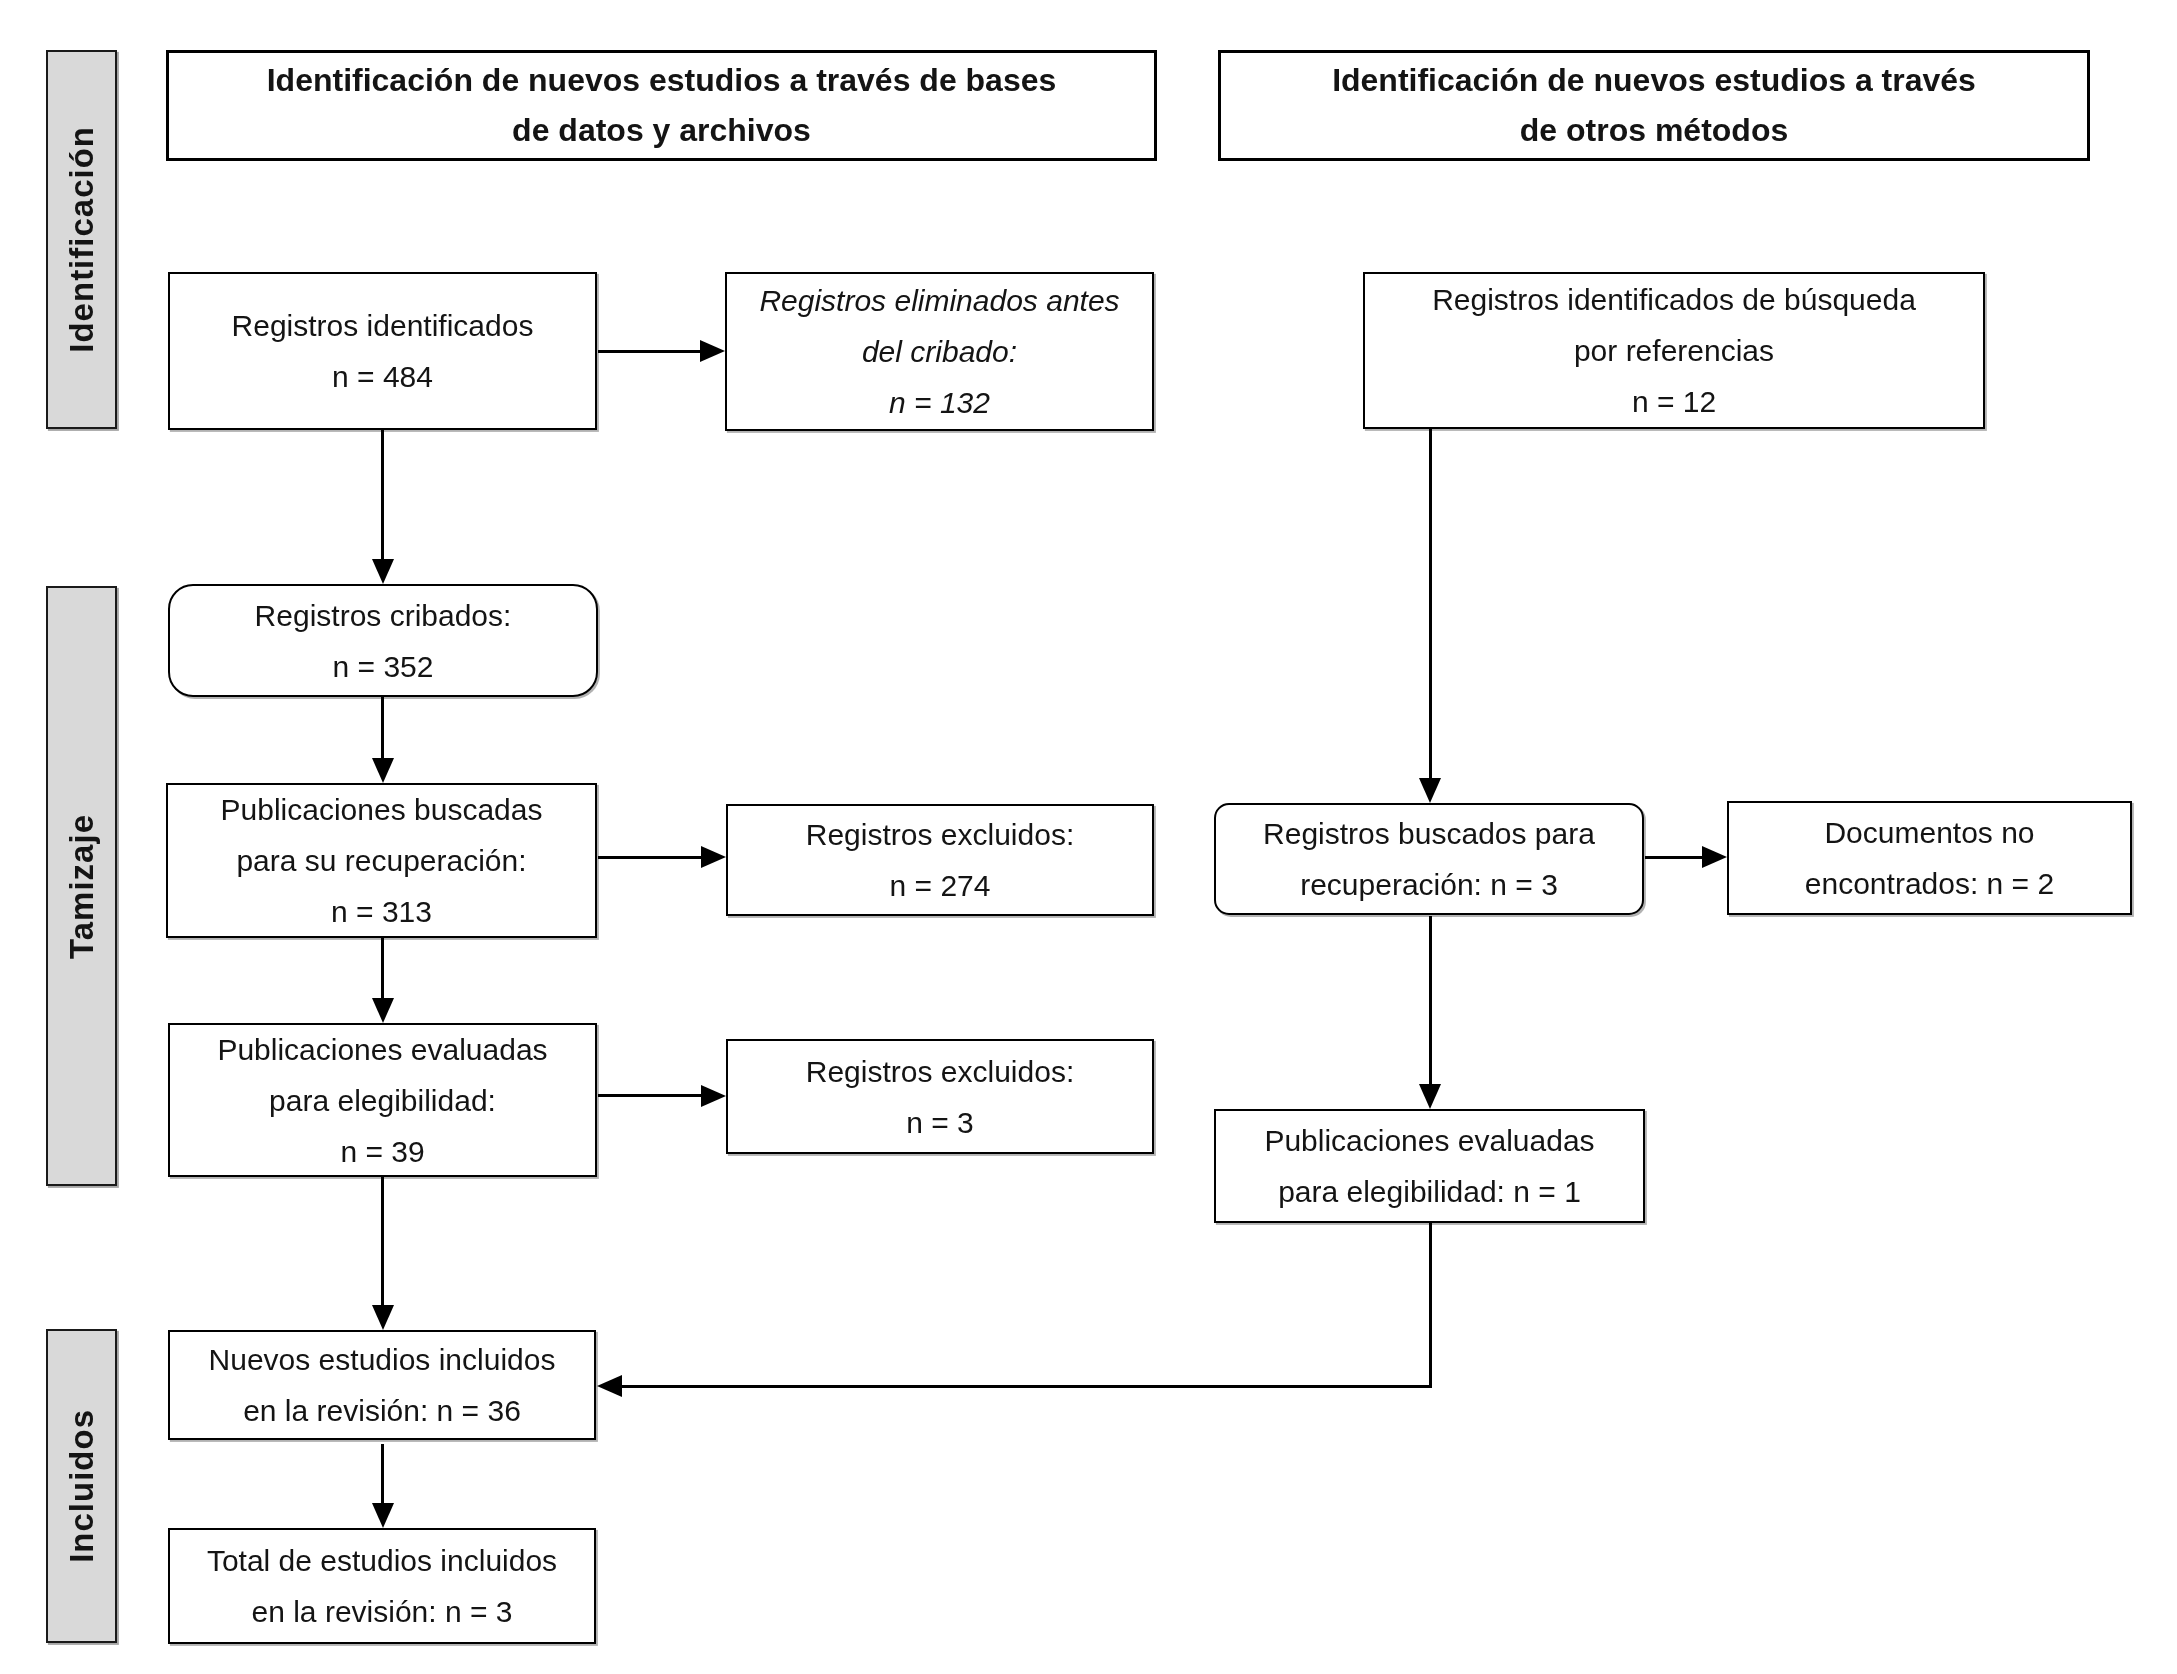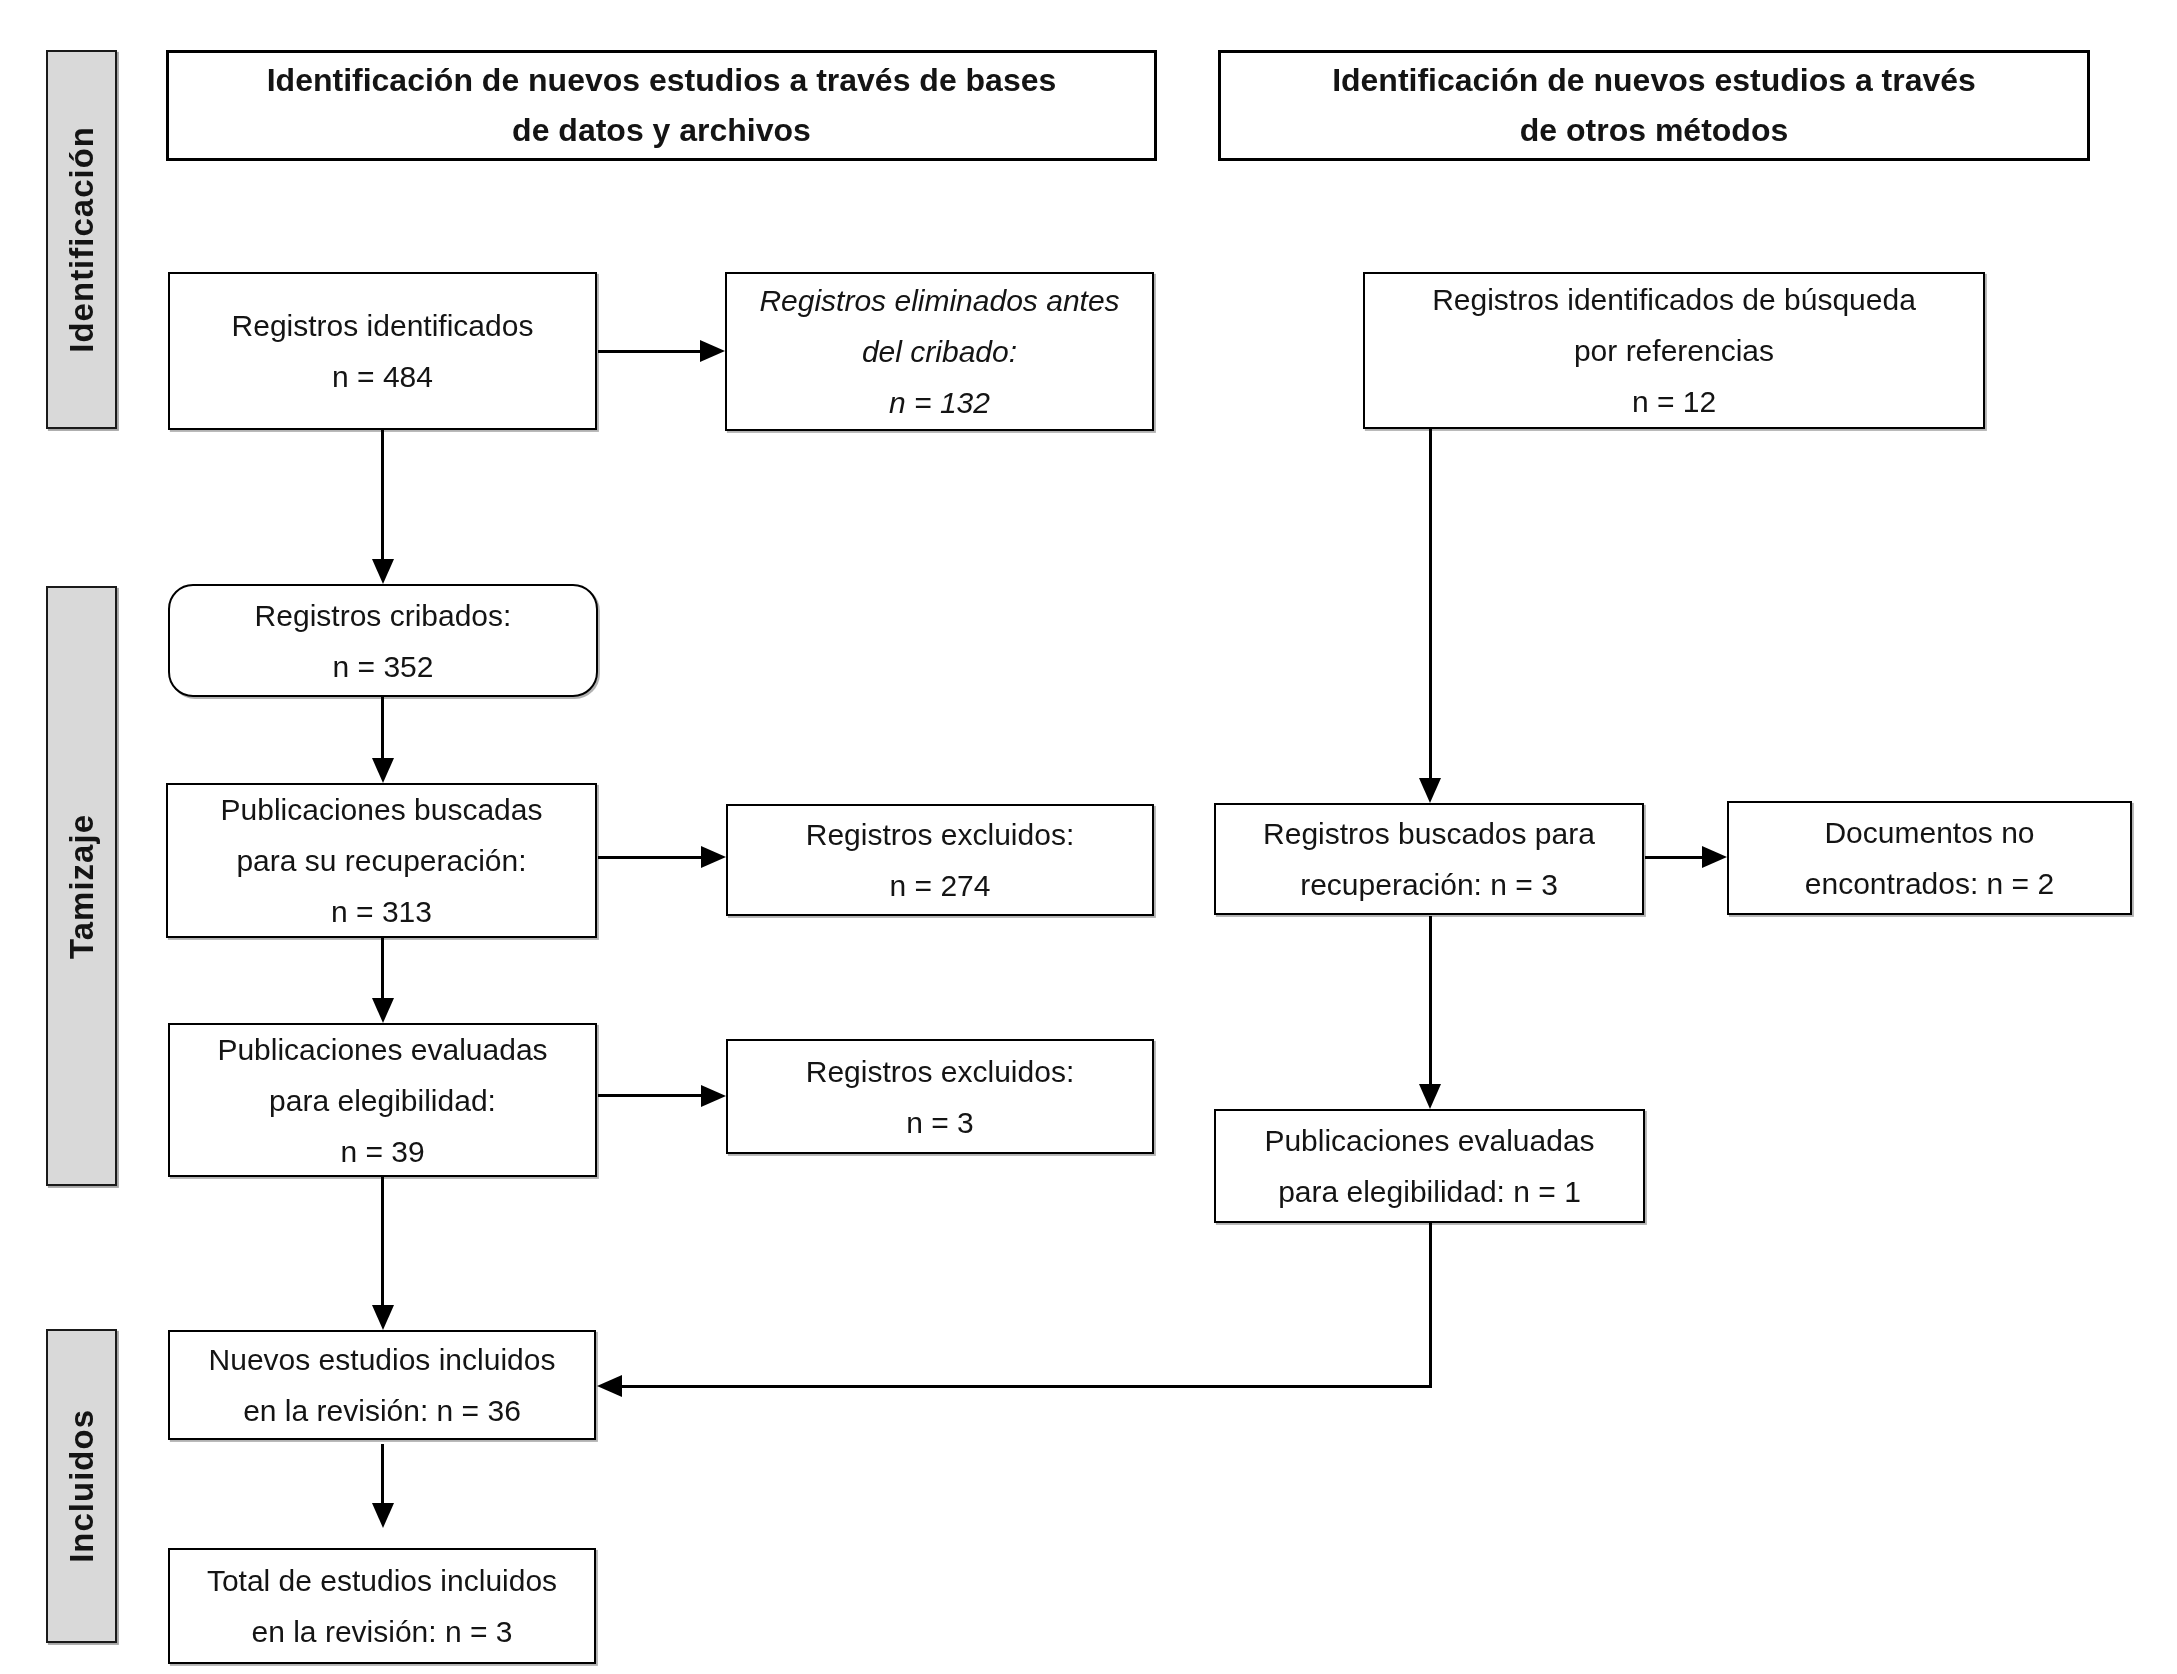--- a/index.html
+++ b/index.html
@@ -109,31 +109,31 @@
     <div>n = 39</div>
   </div>
   <div class="box" style="left:726px;top:1039px;width:428px;height:115px;">
     <div>Registros excluidos:</div>
     <div>n = 3</div>
   </div>
   <div class="box" style="left:168px;top:1330px;width:428px;height:110px;">
     <div>Nuevos estudios incluidos</div>
     <div>en la revisión: n = 36</div>
   </div>
-  <div class="box" style="left:168px;top:1528px;width:428px;height:116px;margin-top:20px;">
+  <div class="box" style="left:168px;top:1528px;width:428px;height:116px;">
     <div>Total de estudios incluidos</div>
     <div>en la revisión: n = 3</div>
   </div>
 
   <div class="box" style="left:1363px;top:272px;width:622px;height:157px;">
     <div>Registros identificados de búsqueda</div>
     <div>por referencias</div>
     <div>n = 12</div>
   </div>
-  <div class="box" style="left:1214px;top:803px;width:430px;height:112px;">
+  <div class="box" style="left:1214px;top:803px;width:430px;height:112px;border-radius:15px;">
     <div>Registros buscados para</div>
     <div>recuperación: n = 3</div>
   </div>
   <div class="box" style="left:1727px;top:801px;width:405px;height:114px;">
     <div>Documentos no</div>
     <div>encontrados: n = 2</div>
   </div>
   <div class="box" style="left:1214px;top:1109px;width:431px;height:114px;">
     <div>Publicaciones evaluadas</div>
     <div>para elegibilidad: n = 1</div>

